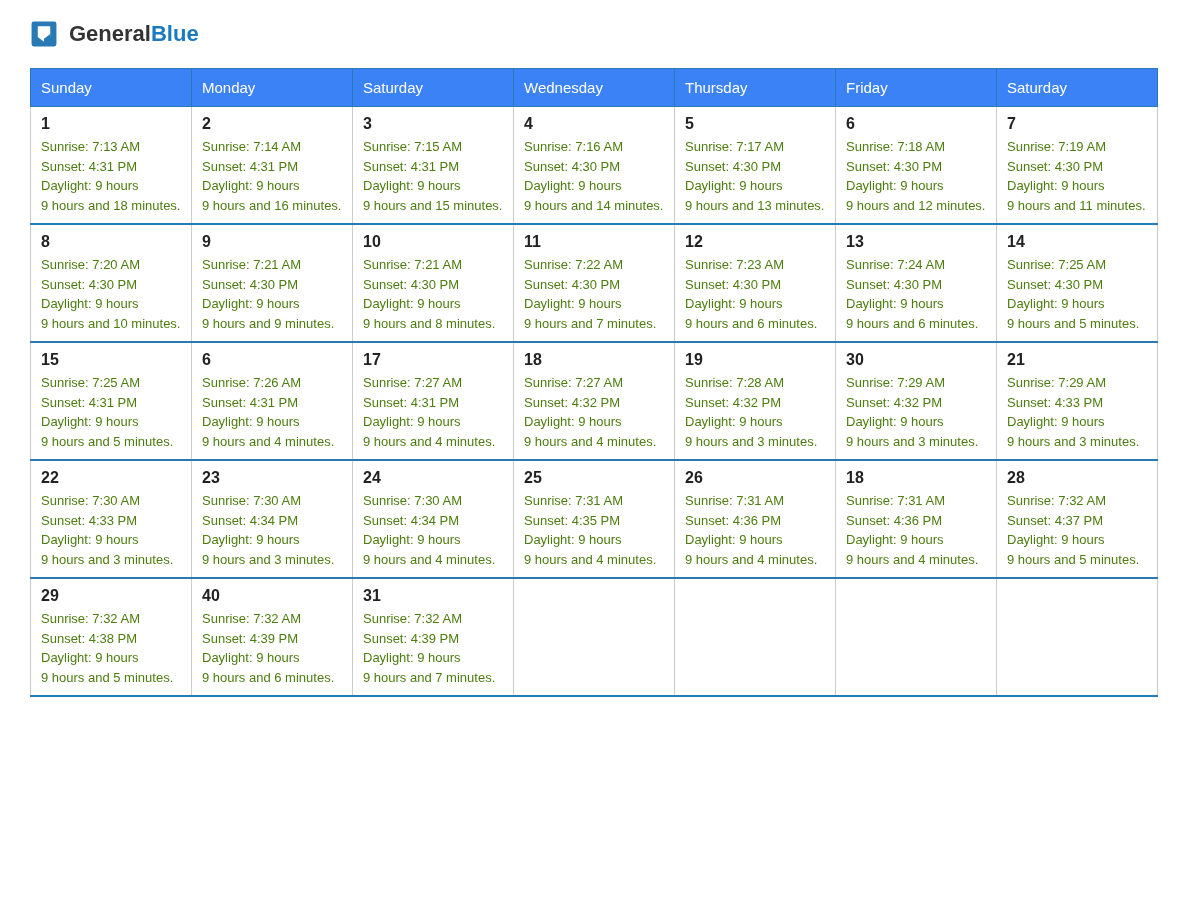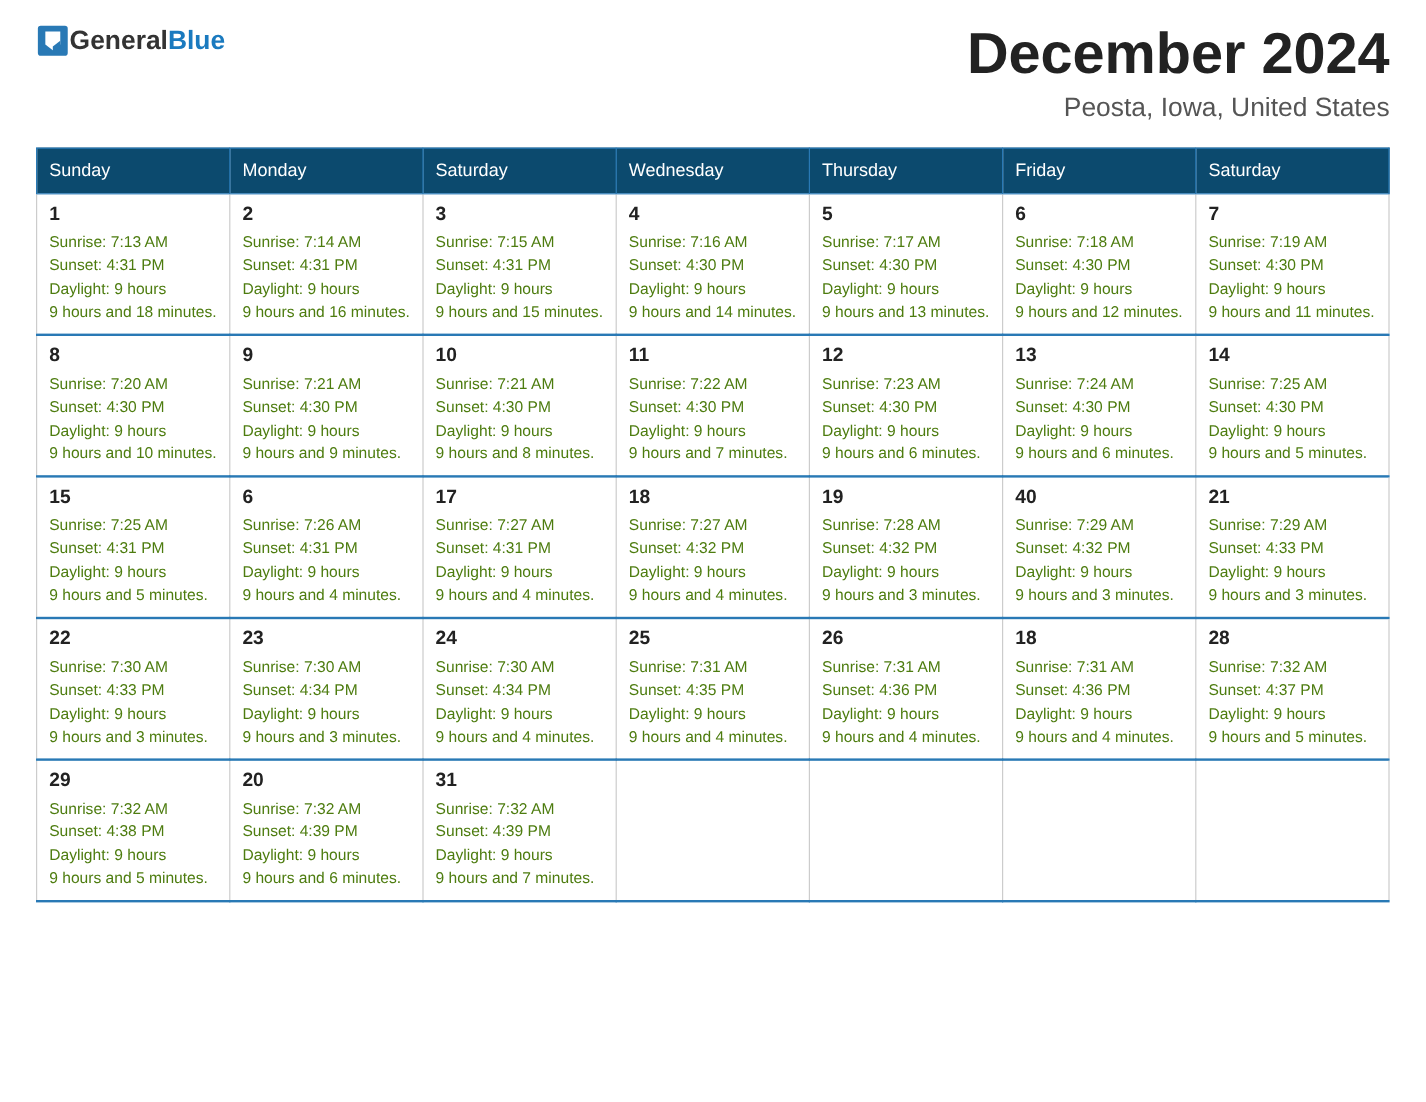--- a/index.html
+++ b/index.html
@@ -12,21 +12,21 @@
     }
     .header-area {
       display: flex;
       justify-content: space-between;
       align-items: flex-start;
       margin-bottom: 20px;
     }
     .logo {
       display: flex;
       align-items: center;
-      gap: 0;
+      gap: 11px;
     }
     .logo-text-general {
       font-size: 22px;
       font-weight: bold;
       color: #333;
     }
     .logo-text-blue {
       font-size: 22px;
       font-weight: bold;
       color: #1a7abf;
@@ -48,21 +48,21 @@
       font-size: 22px;
       color: #555;
       margin-top: 4px;
     }
     table {
       width: 100%;
       border-collapse: collapse;
       table-layout: fixed;
     }
     thead th {
-      background-color: #0c4a6e;
+      background-color: #3b82f6;
       color: #fff;
       font-size: 15px;
       font-weight: normal;
       padding: 10px 10px;
       text-align: left;
       border: 1px solid #2979b5;
     }
     tbody td {
       vertical-align: top;
       padding: 8px 10px;
@@ -99,24 +99,20 @@
 <div class="header-area">
   <div class="logo">
     <svg class="logo-icon" viewBox="0 0 36 36">
       <rect x="2" y="2" width="32" height="32" rx="3" fill="#2979b5"></rect>
       <polygon points="10,8 26,8 26,22 18,28 10,22" fill="white"></polygon>
       <polygon points="18,24 26,18 26,26 18,30" fill="#2979b5"></polygon>
     </svg>
     <div>
       <span class="logo-text-general">General</span><span class="logo-text-blue">Blue</span>
     </div>
-  </div>
-  <div class="title-area">
-    <div class="calendar-title">December 2024</div>
-    <div class="calendar-subtitle">Peosta, Iowa, United States</div>
   </div>
 </div>
 
 <table>
   <thead>
     <tr>
       <th>Sunday</th>
       <th>Monday</th>
       <th>Saturday</th>
       <th>Wednesday</th>
@@ -201,21 +197,21 @@
         </td>
         <td>
           <span class="day-num">18</span>
           <div class="day-info">Sunrise: 7:27 AM<br>Sunset: 4:32 PM<br>Daylight: 9 hours<br>9 hours and 4 minutes.</div>
         </td>
         <td>
           <span class="day-num">19</span>
           <div class="day-info">Sunrise: 7:28 AM<br>Sunset: 4:32 PM<br>Daylight: 9 hours<br>9 hours and 3 minutes.</div>
         </td>
         <td>
-          <span class="day-num">40</span>
+          <span class="day-num">30</span>
           <div class="day-info">Sunrise: 7:29 AM<br>Sunset: 4:32 PM<br>Daylight: 9 hours<br>9 hours and 3 minutes.</div>
         </td>
         <td>
           <span class="day-num">21</span>
           <div class="day-info">Sunrise: 7:29 AM<br>Sunset: 4:33 PM<br>Daylight: 9 hours<br>9 hours and 3 minutes.</div>
         </td>
       </tr>
       <tr>
         <td>
           <span class="day-num">22</span>
@@ -245,21 +241,21 @@
           <span class="day-num">28</span>
           <div class="day-info">Sunrise: 7:32 AM<br>Sunset: 4:37 PM<br>Daylight: 9 hours<br>9 hours and 5 minutes.</div>
         </td>
       </tr>
       <tr>
         <td>
           <span class="day-num">29</span>
           <div class="day-info">Sunrise: 7:32 AM<br>Sunset: 4:38 PM<br>Daylight: 9 hours<br>9 hours and 5 minutes.</div>
         </td>
         <td>
-          <span class="day-num">20</span>
+          <span class="day-num">40</span>
           <div class="day-info">Sunrise: 7:32 AM<br>Sunset: 4:39 PM<br>Daylight: 9 hours<br>9 hours and 6 minutes.</div>
         </td>
         <td>
           <span class="day-num">31</span>
           <div class="day-info">Sunrise: 7:32 AM<br>Sunset: 4:39 PM<br>Daylight: 9 hours<br>9 hours and 7 minutes.</div>
         </td>
         <td class="empty-cell"></td>
         <td class="empty-cell"></td>
         <td class="empty-cell"></td>
         <td class="empty-cell"></td>

